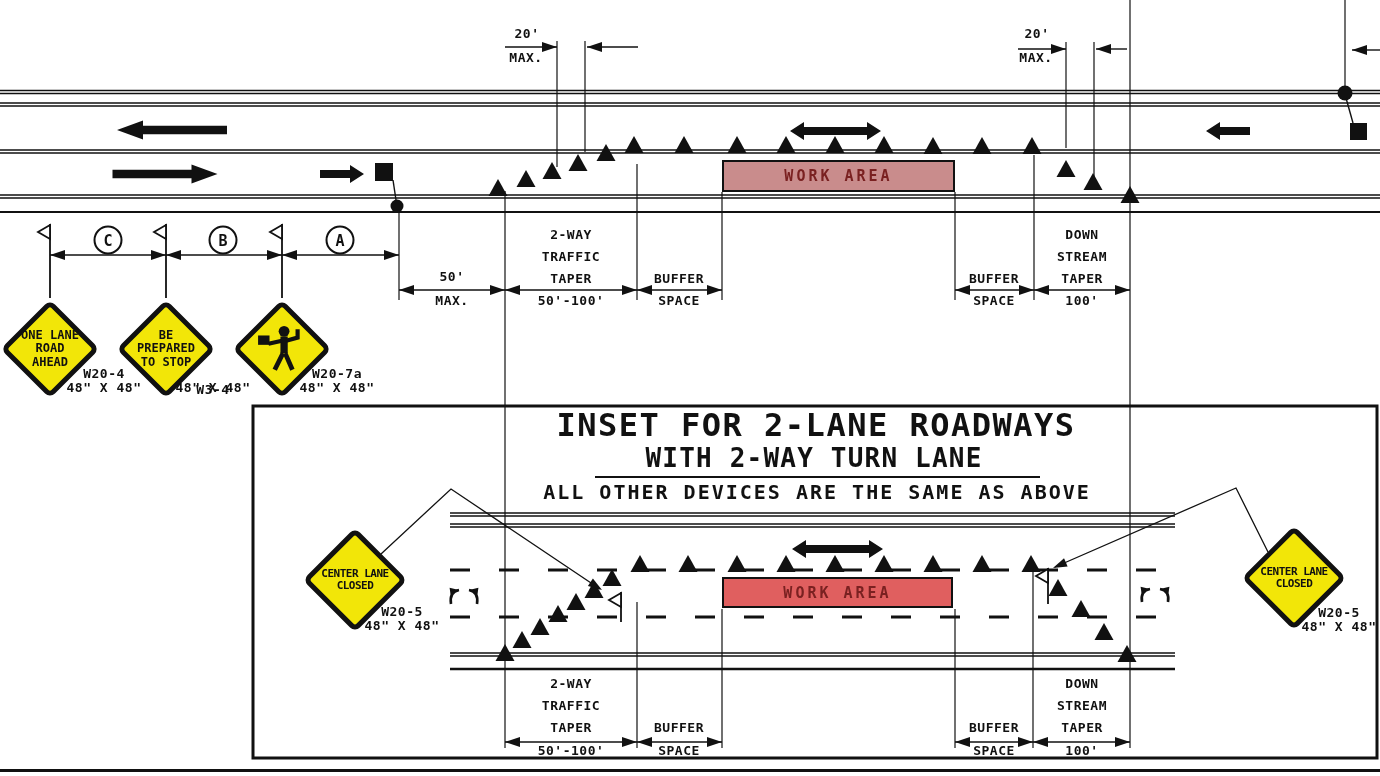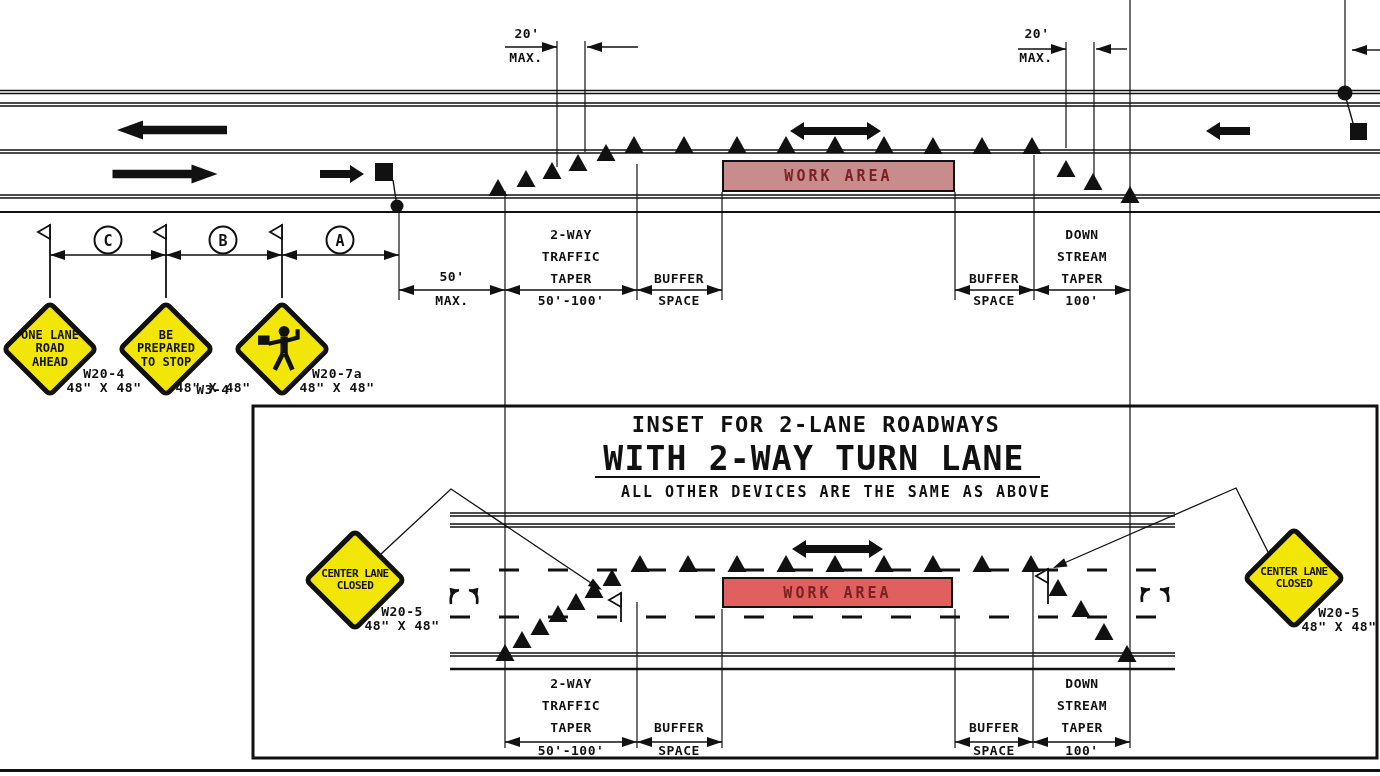--- a/index.html
+++ b/index.html
@@ -1,23 +1,23 @@
 <!DOCTYPE html>
 <html style="--sign-yellow: #F2E608; --wa-top-fill: #C98C8C; --wa-inset-fill: #E05F5F; --wa-text: #7A2121;"><head>
 <meta charset="utf-8">
 <style>
   html,body{margin:0;padding:0;background:#fff;}
   #canvas{position:relative;width:1380px;height:776px;overflow:hidden;background:#fff;
           font-family:"DejaVu Sans Mono","Liberation Mono",monospace;color:#111;}
   #lw{position:absolute;left:0;top:0;z-index:1;}
   .t{position:absolute;transform:translateX(-50%);white-space:nowrap;font-weight:bold;
      font-size:13px;line-height:14px;letter-spacing:0.5px;z-index:2;}
-  .title1{font-size:22px;line-height:30px;letter-spacing:1.5px;}
-  .title2{font-size:33px;line-height:29px;letter-spacing:1.2px;}
-  .note{font-size:15px;line-height:21px;letter-spacing:2px;margin-left:19px;}
+  .title1{font-size:32px;line-height:30px;letter-spacing:1.5px;}
+  .title2{font-size:26px;line-height:29px;letter-spacing:1.2px;}
+  .note{font-size:20px;line-height:21px;letter-spacing:2px;}
   .workarea{position:absolute;border:2px solid #111;display:flex;align-items:center;justify-content:center;
             font-weight:bold;font-size:15px;letter-spacing:3px;box-sizing:border-box;z-index:2;
             color:var(--wa-text);}
   .wa-top{background:var(--wa-top-fill);}
   .wa-inset{background:var(--wa-inset-fill);}
   .badge{position:absolute;width:25px;height:25px;border:2.5px solid #111;border-radius:50%;
          transform:translate(-50%,-50%);display:flex;align-items:center;justify-content:center;
          font-size:15px;font-weight:bold;z-index:2;background:#fff0;}
   .diamond{position:absolute;border:5px solid #111;border-radius:7px;background:var(--sign-yellow);
            transform:translate(-50%,-50%) rotate(45deg);z-index:2;}

